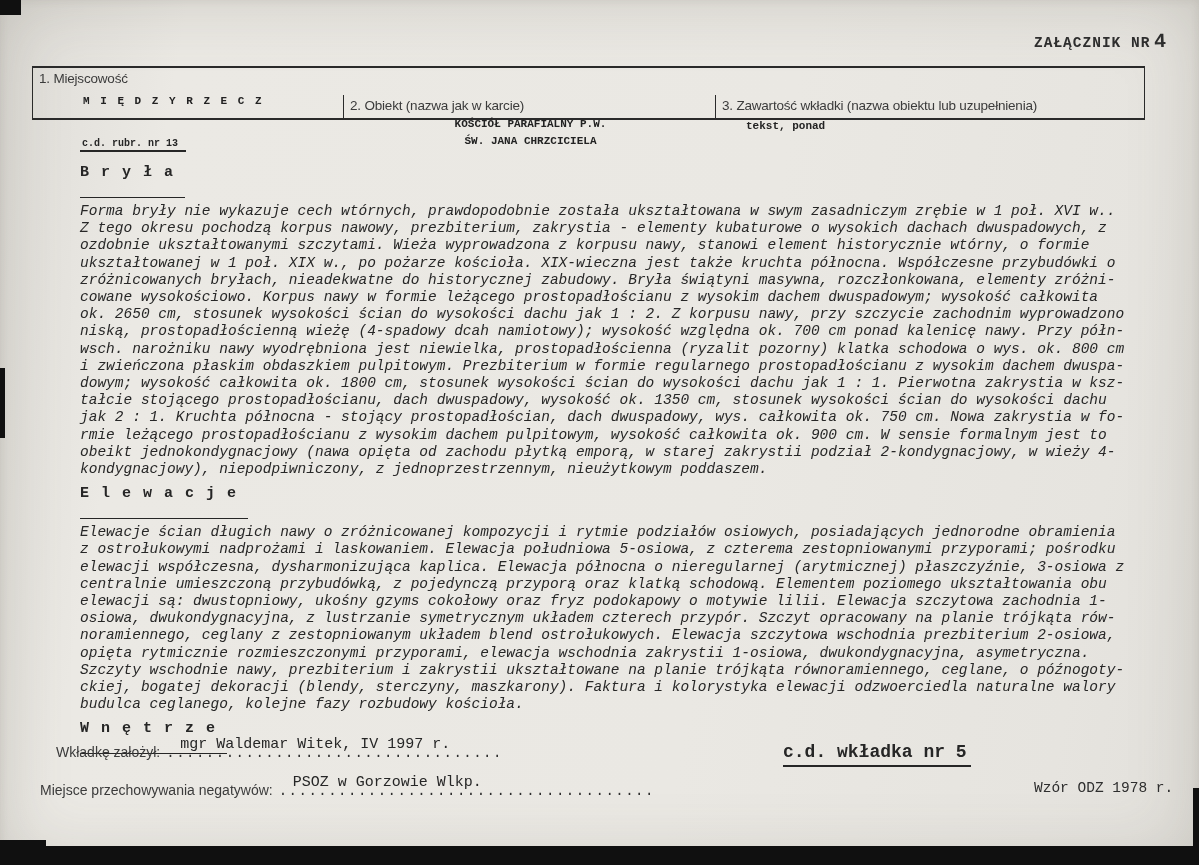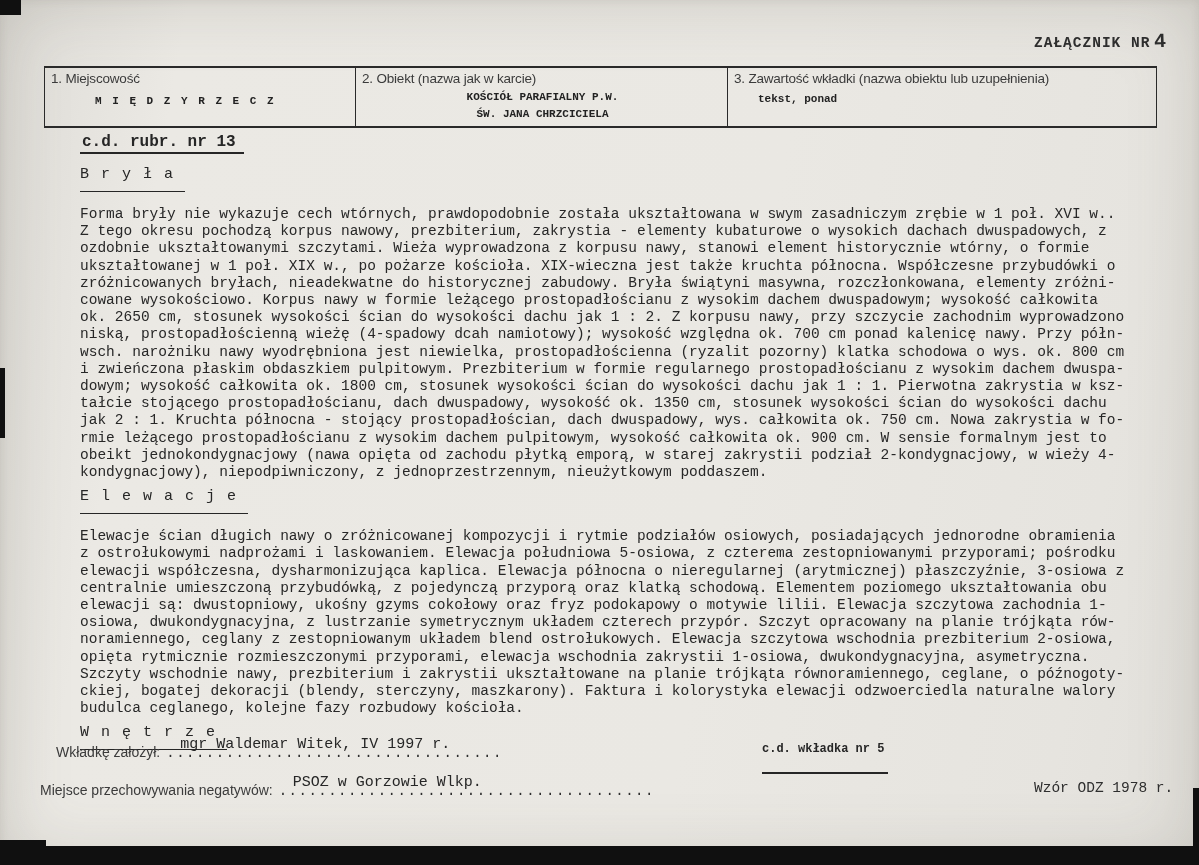--- a/index.html
+++ b/index.html
@@ -19,48 +19,48 @@
   .scan.bl{left:0;top:840px;width:46px;height:25px;}
   .scan.re{left:1193px;top:788px;width:6px;height:77px;}
 
   
   .doc-title{position:absolute;left:55px;top:31px;font-size:14.5px;font-weight:600;letter-spacing:1.1px;color:#2e2e2e;}
   .attachment{position:absolute;left:1034px;top:30px;font-size:14.5px;font-weight:600;letter-spacing:1px;color:#2e2e2e;white-space:nowrap;}
   .att-num{font-size:20px;font-weight:700;margin-left:4px;display:inline-block;transform:rotate(-2deg);}
 
   
   .form-table{
-    position:absolute;left:44px;top:66px;width:1113px;height:62px;
+    position:absolute;left:32px;top:66px;width:1113px;height:54px;
     display:flex;border-top:2px solid #2a2a2a;border-bottom:2px solid #2a2a2a;
     border-left:1.5px solid #2a2a2a;border-right:1.5px solid #2a2a2a;box-sizing:border-box;
   }
   .cell{box-sizing:border-box;padding:3px 6px 0 6px;}
-  .cell + .cell{border-left:1.5px solid #2a2a2a;}
+  .cell + .cell{border-left:1.5px solid #2a2a2a;margin-top:27px;}
   .c1{width:310px;} .c2{width:372px;} .c3{flex:1;}
   .field-label{font-family:"Liberation Sans","DejaVu Sans",sans-serif;font-size:13.5px;color:#3b3b3b;letter-spacing:-.2px;}
   .field-value{font-size:11px;font-weight:700;color:#222;line-height:17px;white-space:pre-wrap;}
   .c1 .field-value{margin:7px 0 0 44px;letter-spacing:2px;}
   .c2 .field-value{margin:3px 0 0 2px;text-align:center;}
   .c3 .field-value{margin:5px 0 0 24px;}
 
   
   .body{position:absolute;left:80px;top:133px;width:1086px;}
-  .cont-note{display:inline-block;font-size:16px;font-weight:700;border-bottom:2px solid #262626;padding:0 8px 1px 2px;margin-bottom:5px;}
-  .sec-heading{display:inline-block;font-size:15px;font-weight:400;letter-spacing:1.5px;border-bottom:1.8px solid #262626;padding:0 10px 8px 0;margin:7px 0 14px 0;}
-  .para{font-size:14.5px;line-height:17.2px;white-space:pre-wrap;text-align:justify;color:#272727;}
+  .cont-note{display:inline-block;font-size:10px;font-weight:700;border-bottom:2px solid #262626;padding:0 8px 1px 2px;margin-bottom:5px;}
+  .sec-heading{display:inline-block;font-size:15px;font-weight:700;letter-spacing:1.5px;border-bottom:1.8px solid #262626;padding:0 10px 16px 0;margin:7px 0 5px 0;}
+  .para{font-size:14.5px;line-height:17.2px;white-space:pre-wrap;text-align:justify;color:#272727;font-style:italic;}
 
   
   .footer-row{position:absolute;font-size:14px;white-space:nowrap;}
   .f-label{font-family:"Liberation Sans","DejaVu Sans",sans-serif;font-size:14px;color:#3b3b3b;}
   .fill-in{position:relative;display:inline-block;margin-left:6px;}
   .dots{font-size:14px;letter-spacing:1.5px;color:#2e2e2e;}
   .typed{position:absolute;left:14px;top:-9px;font-size:15px;color:#262626;white-space:nowrap;}
   .row-a{left:48px;top:744px;margin-left:8px;}
   .row-b{left:40px;top:782px;}
-  .cd-next{position:absolute;left:762px;top:742px;font-size:12px;font-weight:700;border-bottom:2px solid #262626;padding:0 4px 16px 0;}
+  .cd-next{position:absolute;left:783px;top:742px;font-size:18px;font-weight:700;border-bottom:2px solid #262626;padding:0 4px 3px 0;}
   .wzor{position:absolute;left:1034px;top:780px;font-size:14.5px;color:#2e2e2e;}
 </style>
 </head>
 <body>
 
 <div class="page">
 
   <div class="scan tl"></div>
   <div class="scan le"></div>
   <div class="scan bb"></div>

